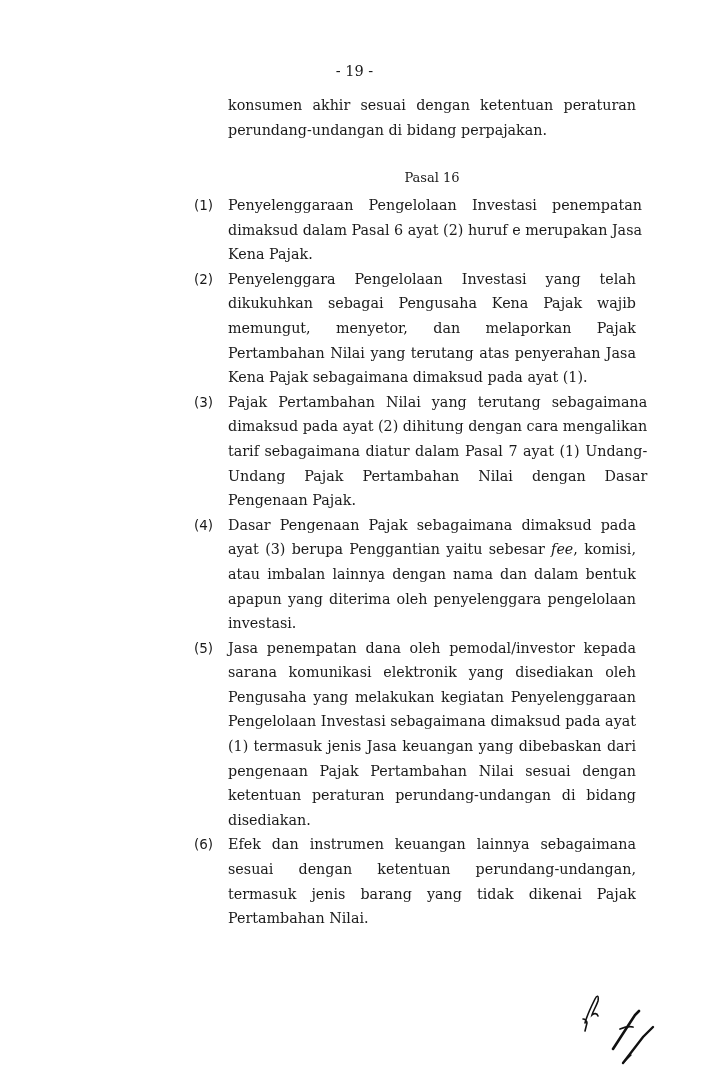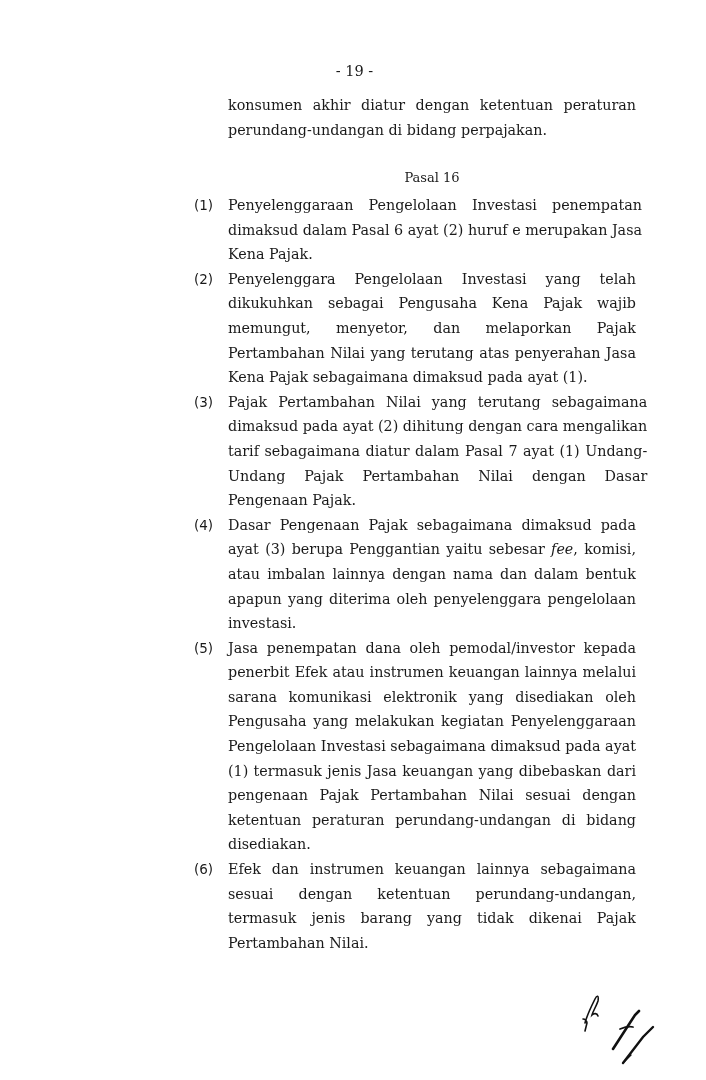--- a/index.html
+++ b/index.html
@@ -95,21 +95,21 @@
     }
   </style>
 </head>
 <body>
 
 <div>
 
   <div class="page-number">- 19 -</div>
 
   <div class="intro">
-    <span class="line-justify">konsumen akhir diatur dengan ketentuan peraturan</span>
+    <span class="line-justify">konsumen akhir sesuai dengan ketentuan peraturan</span>
     <span class="line-last">perundang-undangan di bidang perpajakan.</span>
   </div>
 
   <div class="pasal-title">Pasal 16</div>
 
   <ol class="ayat-list">
 
     <li class="ayat">
       <span class="ayat-num">(1)</span>
       <span class="ayat-text">
@@ -149,21 +149,20 @@
         <span class="ln">atau imbalan lainnya dengan nama dan dalam bentuk</span>
         <span class="ln">apapun yang diterima oleh penyelenggara pengelolaan</span>
         <span class="ln last">investasi.</span>
       </span>
     </li>
 
     <li class="ayat">
       <span class="ayat-num">(5)</span>
       <span class="ayat-text">
         <span class="ln">Jasa penempatan dana oleh pemodal/investor kepada</span>
-        <span class="ln">penerbit Efek atau instrumen keuangan lainnya melalui</span>
         <span class="ln">sarana komunikasi elektronik yang disediakan oleh</span>
         <span class="ln">Pengusaha yang melakukan kegiatan Penyelenggaraan</span>
         <span class="ln">Pengelolaan Investasi sebagaimana dimaksud pada ayat</span>
         <span class="ln">(1) termasuk jenis Jasa keuangan yang dibebaskan dari</span>
         <span class="ln">pengenaan Pajak Pertambahan Nilai sesuai dengan</span>
         <span class="ln">ketentuan peraturan perundang-undangan di bidang</span>
         <span class="ln last">disediakan.</span>
       </span>
     </li>
 

